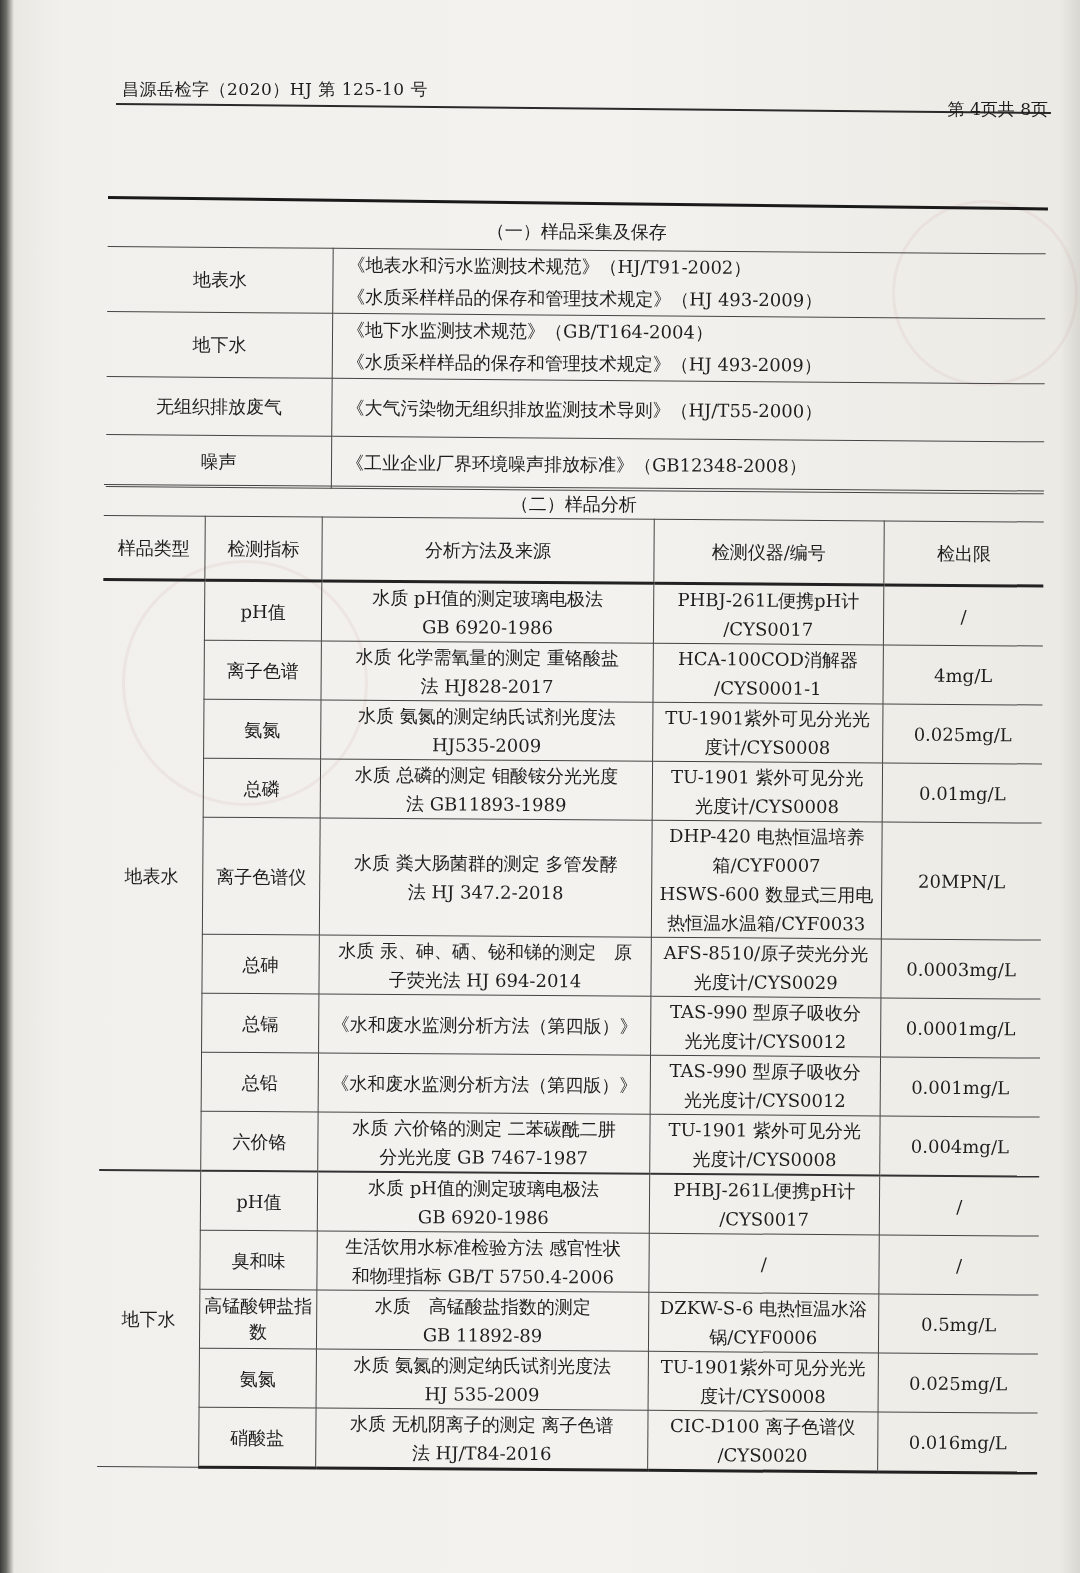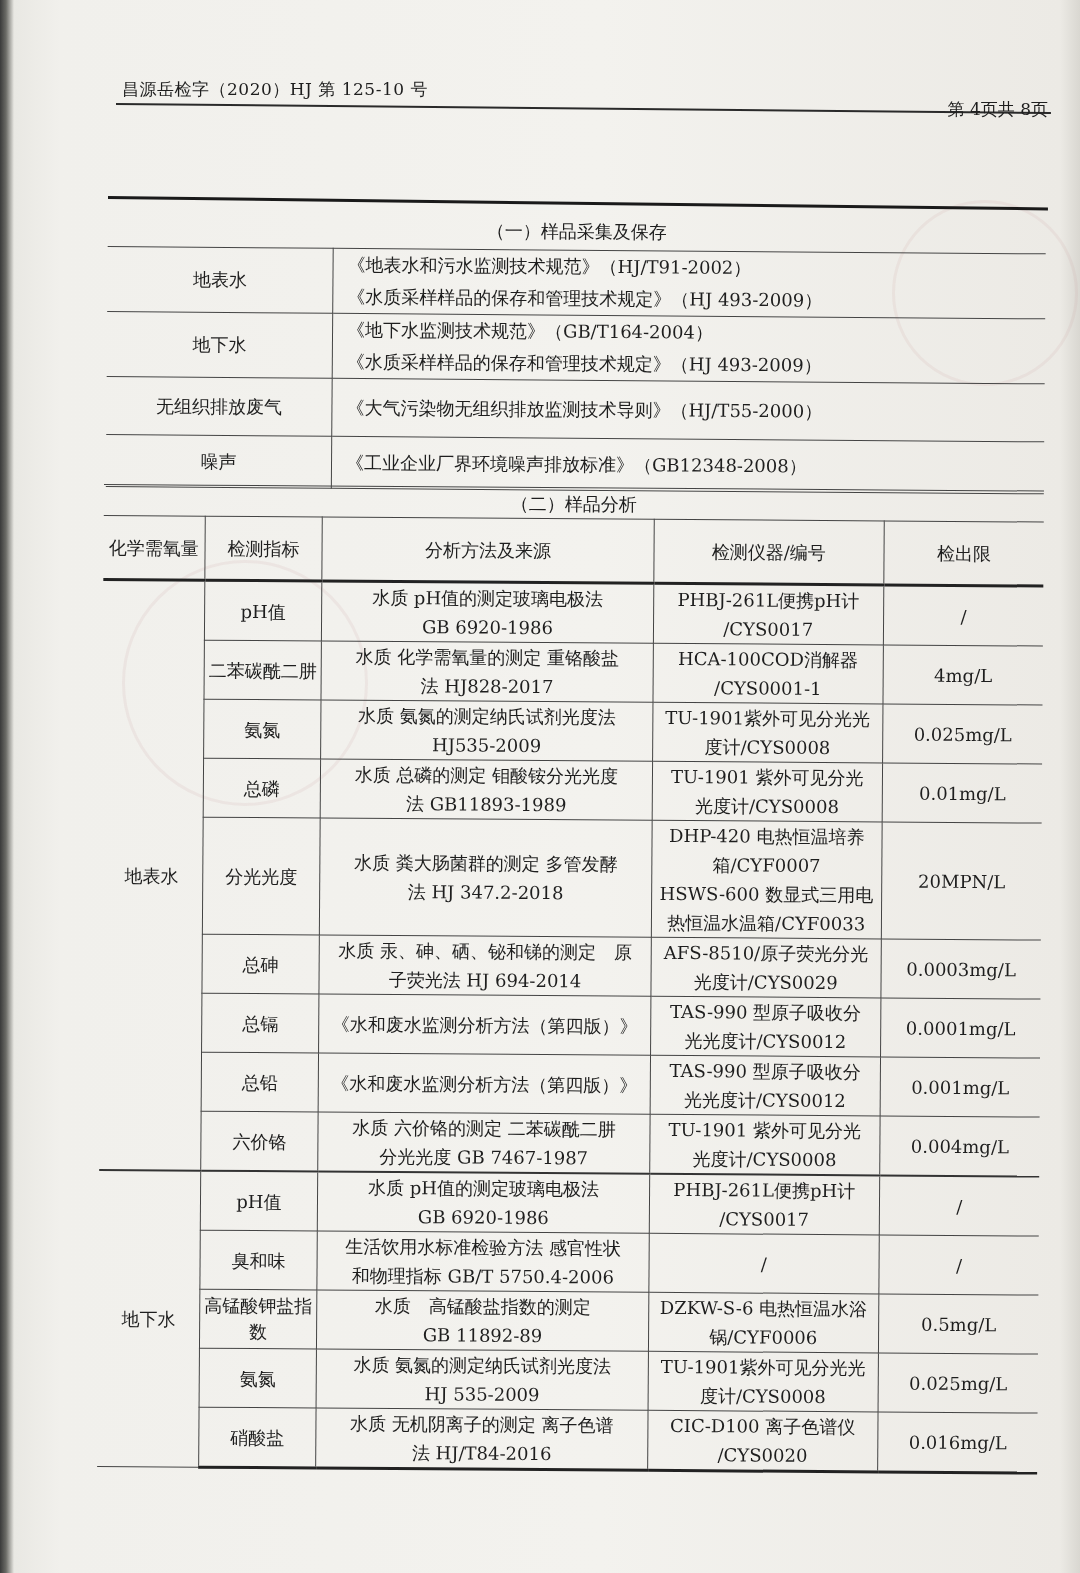--- a/index.html
+++ b/index.html
@@ -83,21 +83,21 @@
     </tr>
   </tbody>
     </table>
 
   <table class="t2">
     <tbody>
         <tr class="cap">
           <td colspan="5">（二）样品分析</td>
         </tr>
     <tr class="hdr">
-      <td class="type">化学需氧量</td>
+      <td class="type">样品类型</td>
       <td class="idx">检测指标</td>
       <td class="method">分析方法及来源</td>
       <td class="inst">检测仪器/编号</td>
       <td class="lim">检出限</td>
     </tr>
     </tbody>
       <tbody id="analysis-body">
         <tr>
           <td class="type" rowspan="9">地表水</td>
           <td class="idx">pH值</td>
@@ -105,21 +105,21 @@
             <div>水质 pH值的测定玻璃电极法</div>
             <div>GB 6920-1986</div>
           </td>
           <td class="inst">
             <div>PHBJ-261L便携pH计</div>
             <div>/CYS0017</div>
           </td>
           <td class="lim">/</td>
         </tr>
         <tr>
-          <td class="idx">二苯碳酰二肼</td>
+          <td class="idx">离子色谱</td>
           <td class="method">
             <div>水质 化学需氧量的测定 重铬酸盐</div>
             <div>法 HJ828-2017</div>
           </td>
           <td class="inst">
             <div>HCA-100COD消解器</div>
             <div>/CYS0001-1</div>
           </td>
           <td class="lim">4mg/L</td>
         </tr>
@@ -141,21 +141,21 @@
             <div>水质 总磷的测定 钼酸铵分光光度</div>
             <div>法 GB11893-1989</div>
           </td>
           <td class="inst">
             <div>TU-1901 紫外可见分光</div>
             <div>光度计/CYS0008</div>
           </td>
           <td class="lim">0.01mg/L</td>
         </tr>
         <tr>
-          <td class="idx">分光光度</td>
+          <td class="idx">离子色谱仪</td>
           <td class="method">
             <div>水质 粪大肠菌群的测定 多管发酵</div>
             <div>法 HJ 347.2-2018</div>
           </td>
           <td class="inst">
             <div>DHP-420 电热恒温培养</div>
             <div>箱/CYF0007</div>
             <div>HSWS-600 数显式三用电</div>
             <div>热恒温水温箱/CYF0033</div>
           </td>

